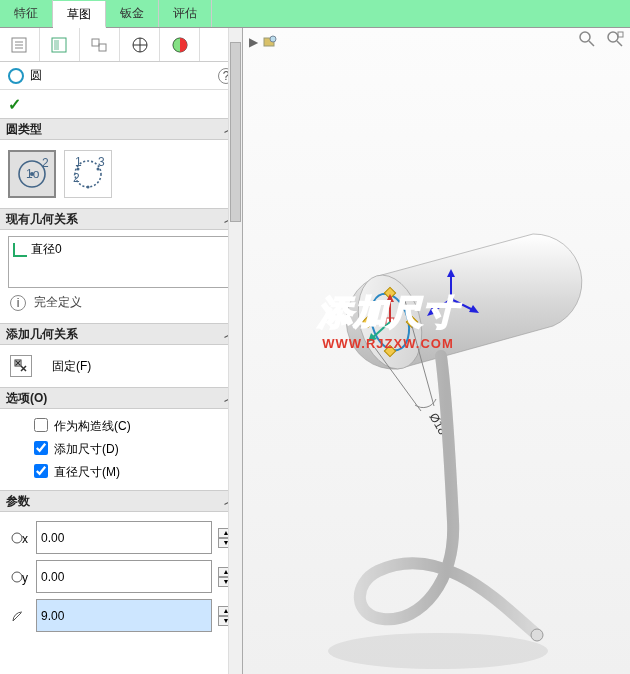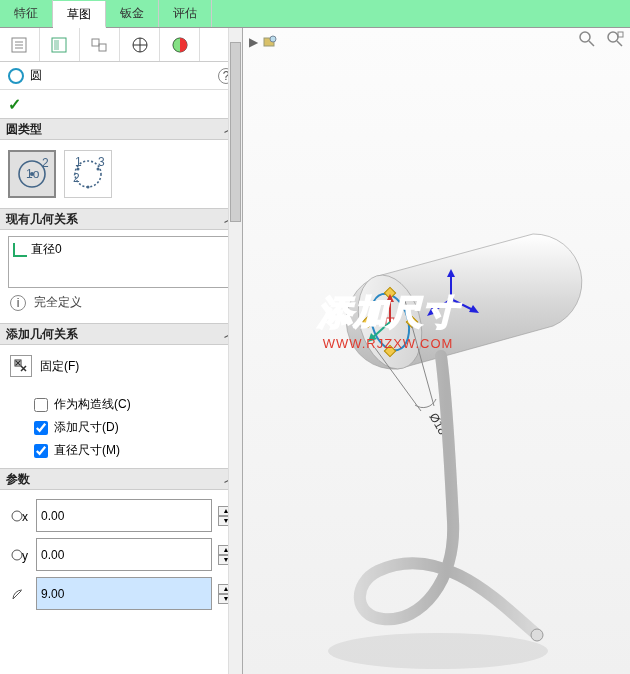--- a/index.html
+++ b/index.html
@@ -34,24 +34,24 @@
 .ctype.selected { background: #e0e0e0; border: 2px solid #888; }
 .ctype svg { width: 36px; height: 36px; }
 
 .relation-box { border: 1px solid #aaa; background: #fff; height: 52px; padding: 4px; margin: 0 2px; overflow: auto; }
 .rel-item { display: flex; align-items: center; gap: 4px; }
 .rel-item .ri { width: 14px; height: 14px; border-bottom: 2px solid #2a6; border-left: 2px solid #2a6; }
 
 .info-line { display: flex; align-items: center; gap: 8px; padding: 6px 4px; color: #444; }
 .info-line .iicon { width: 16px; height: 16px; border: 1px solid #888; border-radius: 50%; text-align: center; line-height: 14px; }
 
-.add-rel { display: flex; align-items: center; gap: 8px; padding: 4px; }
+.add-rel { display: flex; align-items: center; gap: 20px; padding: 4px; }
 .add-rel .fix-icon { width: 22px; height: 22px; border: 1px solid #999; display: flex; align-items: center; justify-content: center; }
 
-.opt-row { display: flex; align-items: center; gap: 6px; padding: 3px 28px; }
+.opt-row { display: flex; align-items: flex-start; gap: 6px; padding: 3px 28px; }
 
 .param-row { display: flex; align-items: center; gap: 6px; padding: 3px 2px; }
 .param-row .picon { width: 22px; height: 18px; display: flex; align-items: center; justify-content: center; }
 .param-row input { flex: 1; height: 33px; border: 1px solid #999; padding: 0 4px; }
 .param-row input.sel { background: #cde6ff; }
 .param-row .spin { width: 16px; display: flex; flex-direction: column; }
 .param-row .spin div { height: 10px; border: 1px solid #999; font-size: 7px; text-align: center; line-height: 7px; cursor: pointer; background: #f4f4f4; }
 
 .crumb { position: absolute; top: 6px; left: 6px; display: flex; align-items: center; gap: 4px; color: #333; }
 .crumb .arrow { color: #666; cursor: pointer; }
@@ -60,21 +60,21 @@
 .zoom-icons { position: absolute; top: 2px; right: 6px; display: flex; gap: 10px; }
 .zoom-icons .zi { width: 18px; height: 18px; cursor: pointer; color: #7a7a7a; }
 
 .scrollbar-v { position: absolute; top: 0; right: 0; width: 14px; bottom: 0; background: #f0f0f0; border-left: 1px solid #ddd; }
 .scrollbar-v .thumb { position: absolute; top: 14px; left: 1px; right: 1px; height: 180px; background: #cfcfcf; border: 1px solid #aaa; }
 
 .model-svg { position: absolute; left: 0; top: 20px; width: 100%; height: 100%; }
 
 .watermark { position: absolute; left: 75px; top: 262px; text-align: center; pointer-events: none; }
 .watermark .wm1 { font-size: 34px; font-weight: 900; font-style: italic; color: #2e70e0; -webkit-text-stroke: 2px #fff; letter-spacing: 1px; }
-.watermark .wm2 { font-size: 13px; font-weight: normal; color: #e03a2e; letter-spacing: 1px; }
+.watermark .wm2 { font-size: 13px; font-weight: bold; color: #e03a2e; letter-spacing: 1px; }
 
 input[type=checkbox] { width: 14px; height: 14px; }
 </style>
 </head>
 <body>
 
 <div class="tabbar">
   <div class="tab">特征</div>
   <div class="tab active">草图</div>
   <div class="tab">钣金</div>
@@ -182,20 +182,24 @@
           <svg width="16" height="16">
               <path d="M3 3l4 4M7 3l-4 4" stroke="#333" stroke-width="1.5"></path>
               <path d="M8 8l5 5M8 13l5-5" stroke="#333" stroke-width="1.5"></path>
               <rect x="2" y="2" width="6" height="6" fill="none" stroke="#333"></rect>
             </svg>
         </div>
         <span>固定(F)</span>
       </div>
     </div>
 
+    <div class="sect-head">
+      <span>选项(O)</span>
+      <span class="chev">︿</span>
+    </div>
     <div class="sect-body">
       <div class="opt-row">
         <input type="checkbox" style="">
         <span>作为构造线(C)</span>
       </div>
       <div class="opt-row">
         <input type="checkbox" checked="" style="">
         <span>添加尺寸(D)</span>
       </div>
       <div class="opt-row">

